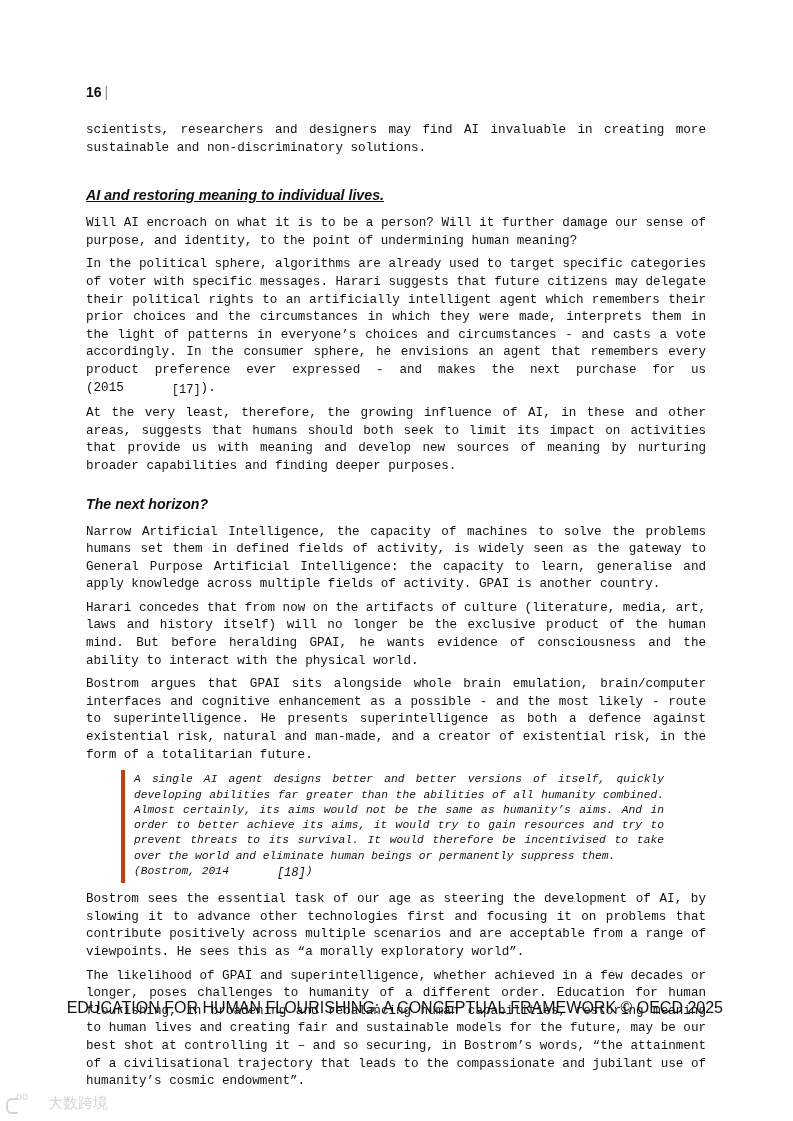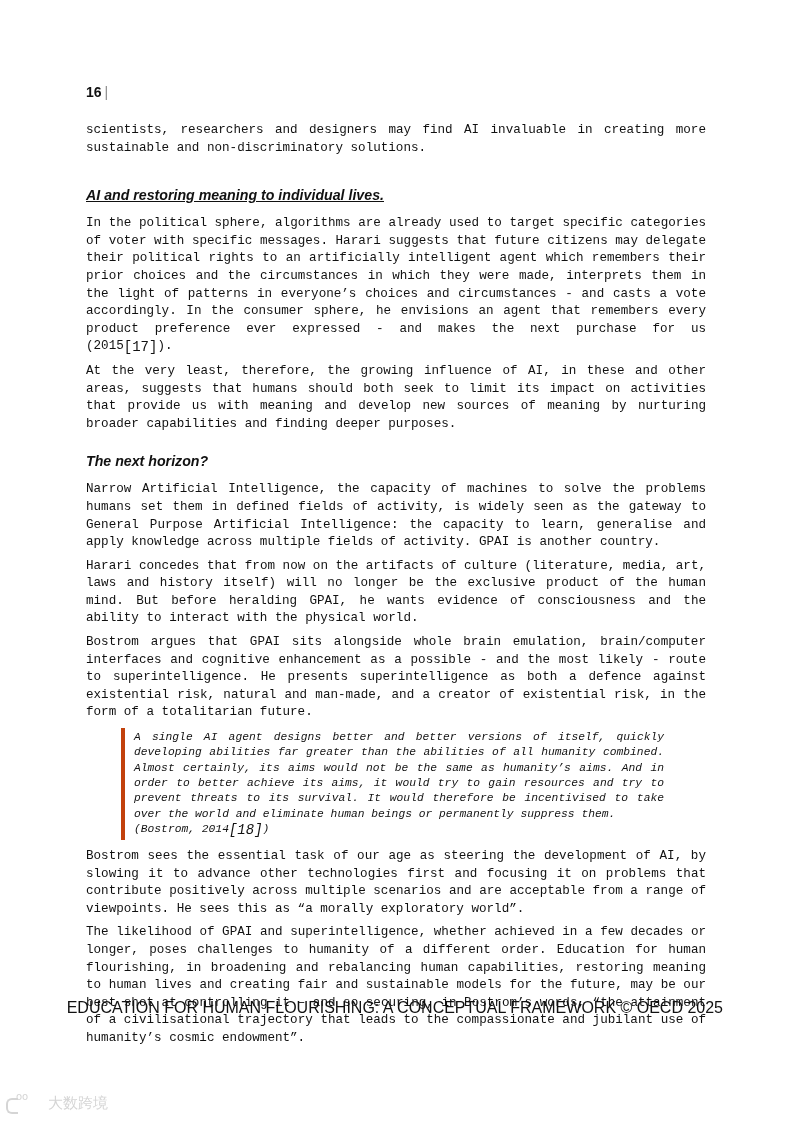--- a/index.html
+++ b/index.html
@@ -7,40 +7,41 @@
          font-family: "Liberation Sans", sans-serif; color: #111; }
   .page-num { position: absolute; left: 86px; top: 84px; font-size: 14px; font-weight: bold; }
   .page-num .sep { font-weight: normal; color: #888; margin-left: 3px; }
   .content { position: absolute; left: 86px; top: 122px; width: 620px; }
   p { margin: 0 0 6px 0; font-size: 12.6px; line-height: 17.6px; text-align: justify; font-family: Liberation Mono, monospace; }
   h3 { margin: 20px 0 12px 0; font-size: 14.2px; font-weight: bold; font-style: italic; }
   h3.first { margin-top: 30px; text-decoration: underline; }
   blockquote { margin: 4px 0 8px 35px; padding: 2px 0 2px 9px; border-left: 4px solid #c2410c;
                width: 530px; }
   blockquote p { font-size: 11.3px; line-height: 15.3px; font-style: italic; margin: 0; }
-  sub { font-size: 14px; vertical-align: -2px; }
+  sub { font-size: 12px; vertical-align: -2px; margin-left: 48px; }
   .footer { position: absolute; right: 70px; top: 999px; font-size: 16px; color: #111; }
   .watermark { position: absolute; left: 6px; top: 1094px; font-size: 15px; color: #d5d5d5;
                font-family: "DejaVu Sans", sans-serif; display: flex; align-items: center; gap: 20px; }
   .wm-logo { display: inline-block; width: 22px; height: 16px; position: relative; }
   .wm-logo::before { content: ""; position: absolute; left: 0; top: 2px; width: 10px; height: 12px;
                      border: 2px solid #d5d5d5; border-right: none; border-radius: 6px 0 0 6px; }
   .wm-logo::after { content: "oo"; position: absolute; left: 10px; top: -5px; font-size: 10px; color: #d5d5d5; }
 </style>
 </head>
 <body>
 
 <div class="page-num">
   <span>16</span><span class="sep">|</span>
 </div>
 
 <div class="content">
   <p>scientists, researchers and designers may find AI invaluable in creating more sustainable and non-discriminatory solutions.</p>
 
   <h3 class="first">AI and restoring meaning to individual lives.</h3>
+  <p>Will AI encroach on what it is to be a person? Will it further damage our sense of purpose, and identity, to the point of undermining human meaning?</p>
   <p><span>In the political sphere, algorithms are already used to target specific categories of voter with specific messages. Harari suggests that future citizens may delegate their political rights to an artificially intelligent agent which remembers their prior choices and the circumstances in which they were made, interprets them in the light of patterns in everyone’s choices and circumstances - and casts a vote accordingly. In the consumer sphere, he envisions an agent that remembers every product preference ever expressed - and makes the next purchase for us (2015</span><sub>[17]</sub><span>).</span></p>
   <p>At the very least, therefore, the growing influence of AI, in these and other areas, suggests that humans should both seek to limit its impact on activities that provide us with meaning and develop new sources of meaning by nurturing broader capabilities and finding deeper purposes.</p>
 
   <h3>The next horizon?</h3>
   <p>Narrow Artificial Intelligence, the capacity of machines to solve the problems humans set them in defined fields of activity, is widely seen as the gateway to General Purpose Artificial Intelligence: the capacity to learn, generalise and apply knowledge across multiple fields of activity. GPAI is another country.</p>
   <p>Harari concedes that from now on the artifacts of culture (literature, media, art, laws and history itself) will no longer be the exclusive product of the human mind. But before heralding GPAI, he wants evidence of consciousness and the ability to interact with the physical world.</p>
   <p>Bostrom argues that GPAI sits alongside whole brain emulation, brain/computer interfaces and cognitive enhancement as a possible - and the most likely - route to superintelligence. He presents superintelligence as both a defence against existential risk, natural and man-made, and a creator of existential risk, in the form of a totalitarian future.</p>
 
   <blockquote>
     <p><span>A single AI agent designs better and better versions of itself, quickly developing abilities far greater than the abilities of all humanity combined. Almost certainly, its aims would not be the same as humanity’s aims. And in order to better achieve its aims, it would try to gain resources and try to prevent threats to its survival. It would therefore be incentivised to take over the world and eliminate human beings or permanently suppress them.</span><br><span>(Bostrom, 2014</span><sub>[18]</sub><span>)</span></p>

